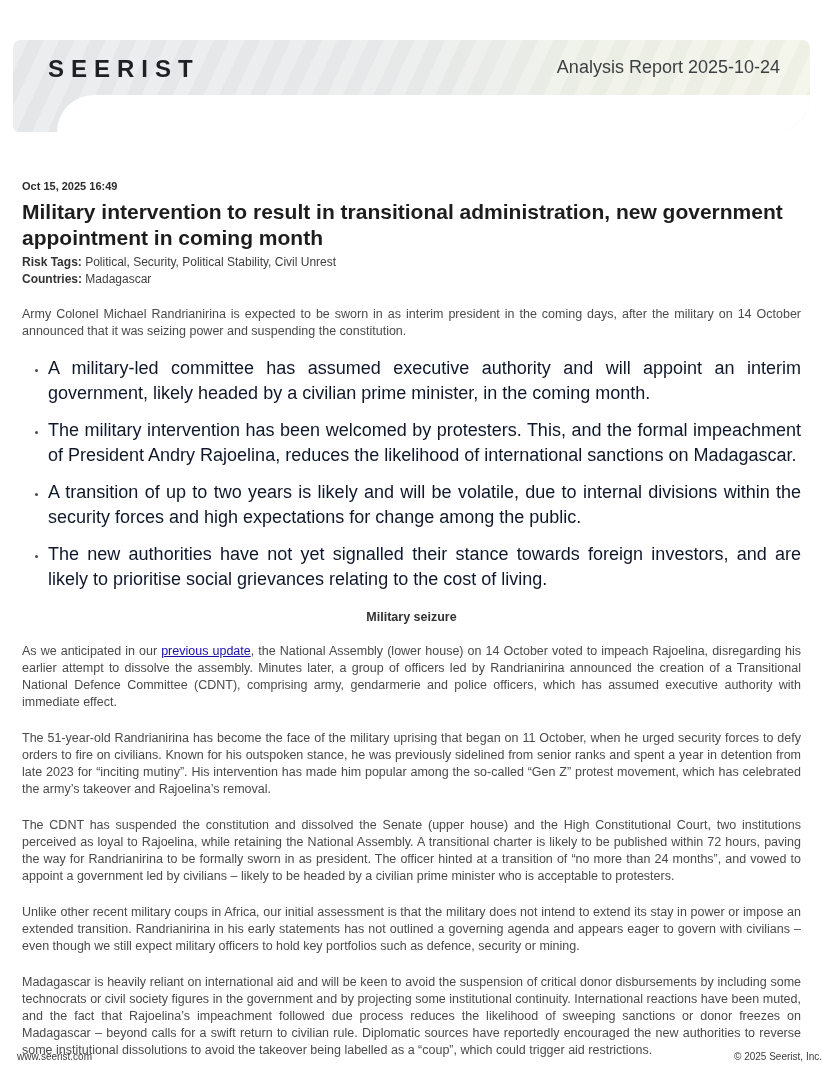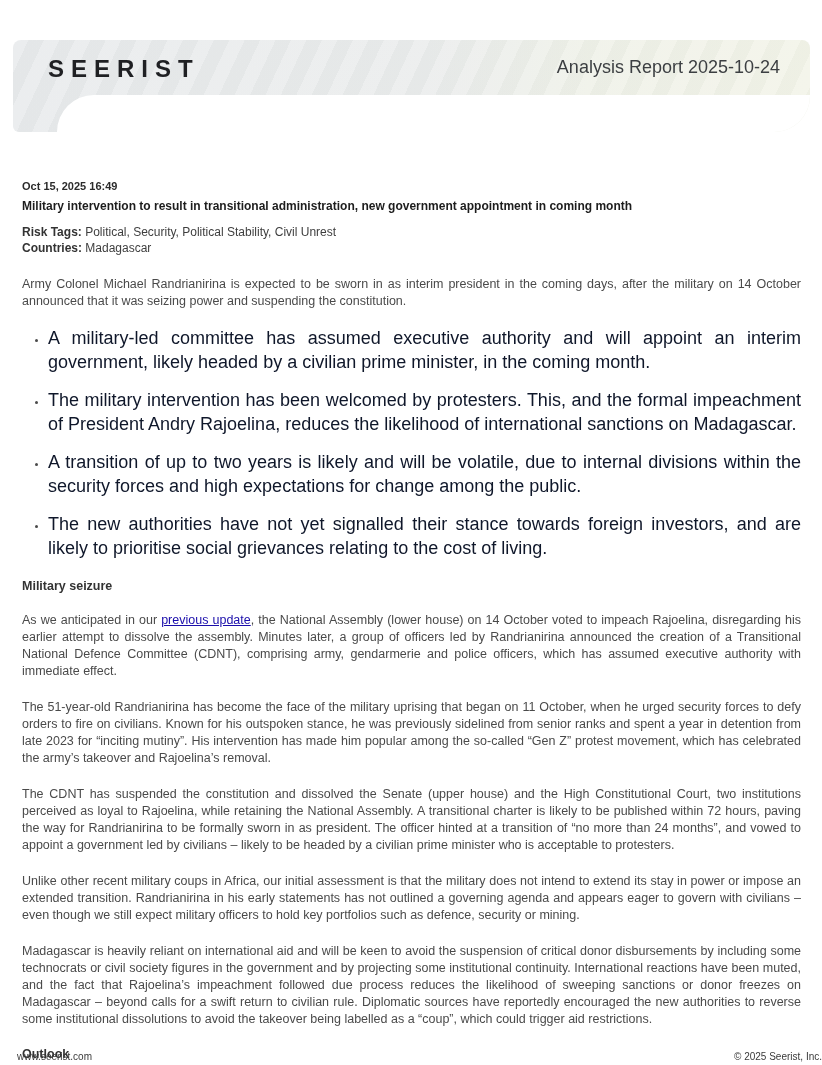--- a/index.html
+++ b/index.html
@@ -62,25 +62,25 @@
     width: 822px;
     padding: 48px 21px 0 22px;
   }
   .date {
     font-size: 11px;
     font-weight: 700;
     color: #2b2b2b;
     margin-bottom: 7px;
   }
   .title {
-    font-size: 12px;
+    font-size: 21px;
     font-weight: 700;
     color: #1d1d1d;
     line-height: 1.22;
-    margin-bottom: 10px;
+    margin-bottom: 4px;
   }
   .meta-line {
     font-size: 12px;
     color: #3e3e3e;
     line-height: 1.38;
   }
   .meta-line b { color: #333333; }
   p.body-text {
     font-size: 12.5px;
     line-height: 1.36;
@@ -98,20 +98,21 @@
     text-align: justify;
     color: #0f172a;
     margin-bottom: 13px;
   }
   ul.summary li::marker { font-size: 10px; color: #4a4a4a; }
   .section-heading {
     font-size: 12.5px;
     font-weight: 700;
     color: #333333;
     margin-top: 19px;
+    text-align: center;
   }
   a.inline-link {
     color: #1a0dab;
     text-decoration: underline;
     cursor: pointer;
   }
 
   
   .footer {
     position: absolute;

